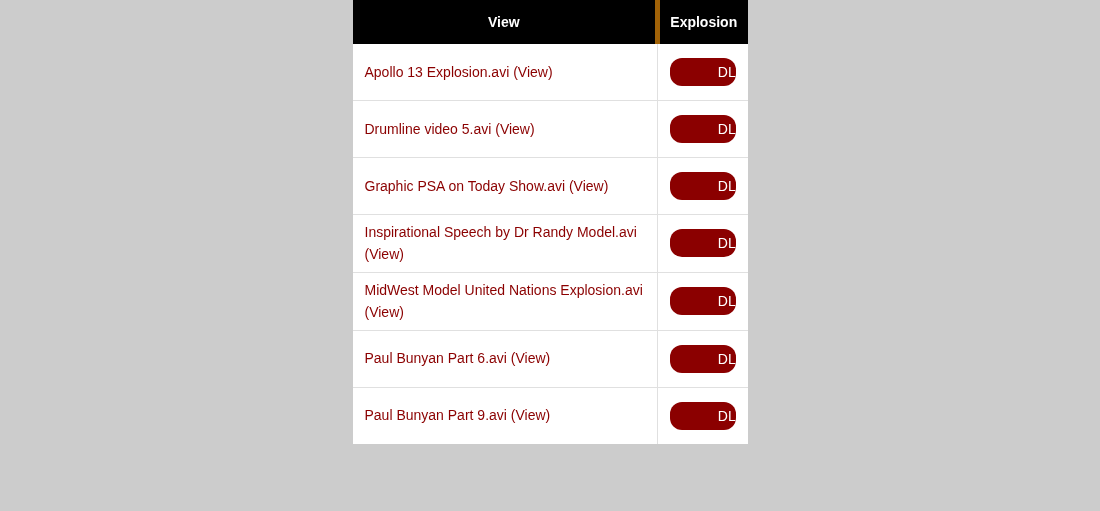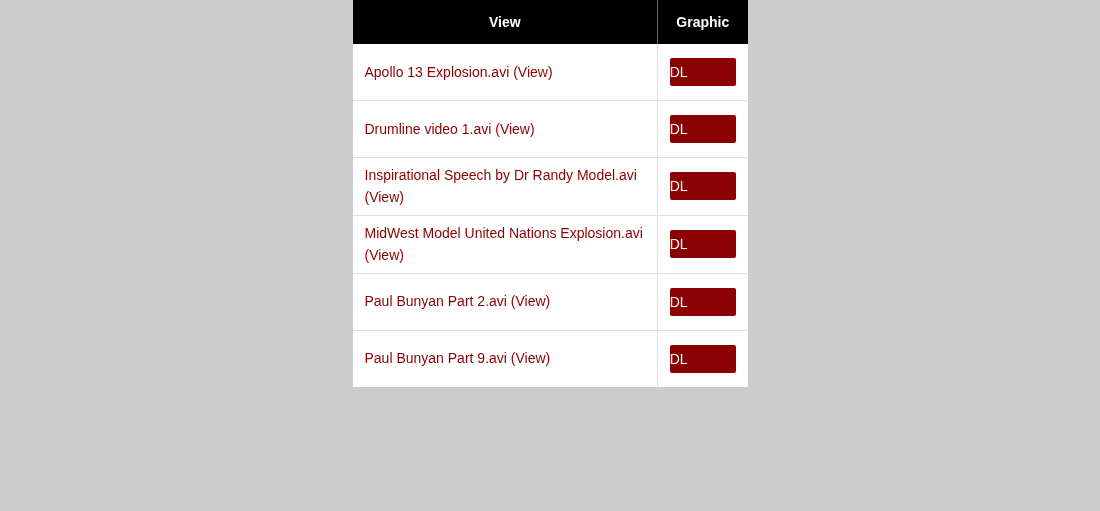--- a/index.html
+++ b/index.html
@@ -29,21 +29,21 @@
     thead th {
       background-color: #000;
       color: #fff;
       font-weight: bold;
       text-align: center;
       padding: 14px 8px;
       font-size: 14px;
     }
     thead th.col-view {
       width: 305px;
-      border-right: 1px solid #a16207;
+      border-right: 5px solid #a16207;
     }
     thead th.col-download {
       width: 90px;
     }
     tbody td {
       border-top: 1px solid #e0e0e0;
       padding: 6px 12px;
       vertical-align: middle;
       background: #fff;
     }
@@ -62,58 +62,62 @@
       display: inline;
     }
     .dl-button {
       background-color: #8b0000;
       color: #fff;
       border: none;
       padding: 6px 0;
       width: 66px;
       font-size: 14px;
       cursor: pointer;
-      border-radius: 2px;
-      text-align: left;
+      border-radius: 12px;
+      text-align: right;
       display: inline-block;
     }
     tbody tr:first-child td {
       border-top: none;
     }
   </style>
 </head>
 <body>
 
 <div class="table-container">
   <table>
     <thead>
       <tr>
         <th class="col-view">View</th>
-        <th class="col-download">Graphic</th>
+        <th class="col-download">Explosion</th>
       </tr>
     </thead>
     <tbody id="table-body">
     <tr>
           <td class="view-cell"><a class="view-link">Apollo 13 Explosion.avi (View)</a></td>
           <td class="download-cell"><button class="dl-button">DL</button></td>
         </tr>
         <tr>
-          <td class="view-cell"><a class="view-link">Drumline video 1.avi (View)</a></td>
+          <td class="view-cell"><a class="view-link">Drumline video 5.avi (View)</a></td>
+          <td class="download-cell"><button class="dl-button">DL</button></td>
+        </tr>
+        <tr>
+          <td class="view-cell"><a class="view-link">Graphic PSA on Today Show.avi (View)</a></td>
           <td class="download-cell"><button class="dl-button">DL</button></td>
         </tr>
         <tr>
           <td class="view-cell"><a class="view-link">Inspirational Speech by Dr Randy Model.avi (View)</a></td>
           <td class="download-cell"><button class="dl-button">DL</button></td>
         </tr>
         <tr>
           <td class="view-cell"><a class="view-link">MidWest Model United Nations Explosion.avi (View)</a></td>
           <td class="download-cell"><button class="dl-button">DL</button></td>
         </tr>
         <tr>
-          <td class="view-cell"><a class="view-link">Paul Bunyan Part 2.avi (View)</a></td>
+          <td class="view-cell"><a class="view-link">Paul Bunyan Part 6.avi (View)</a></td>
           <td class="download-cell"><button class="dl-button">DL</button></td>
         </tr>
         <tr>
           <td class="view-cell"><a class="view-link">Paul Bunyan Part 9.avi (View)</a></td>
           <td class="download-cell"><button class="dl-button">DL</button></td>
         </tr>
       </tbody>
   </table>
 </div>
 

